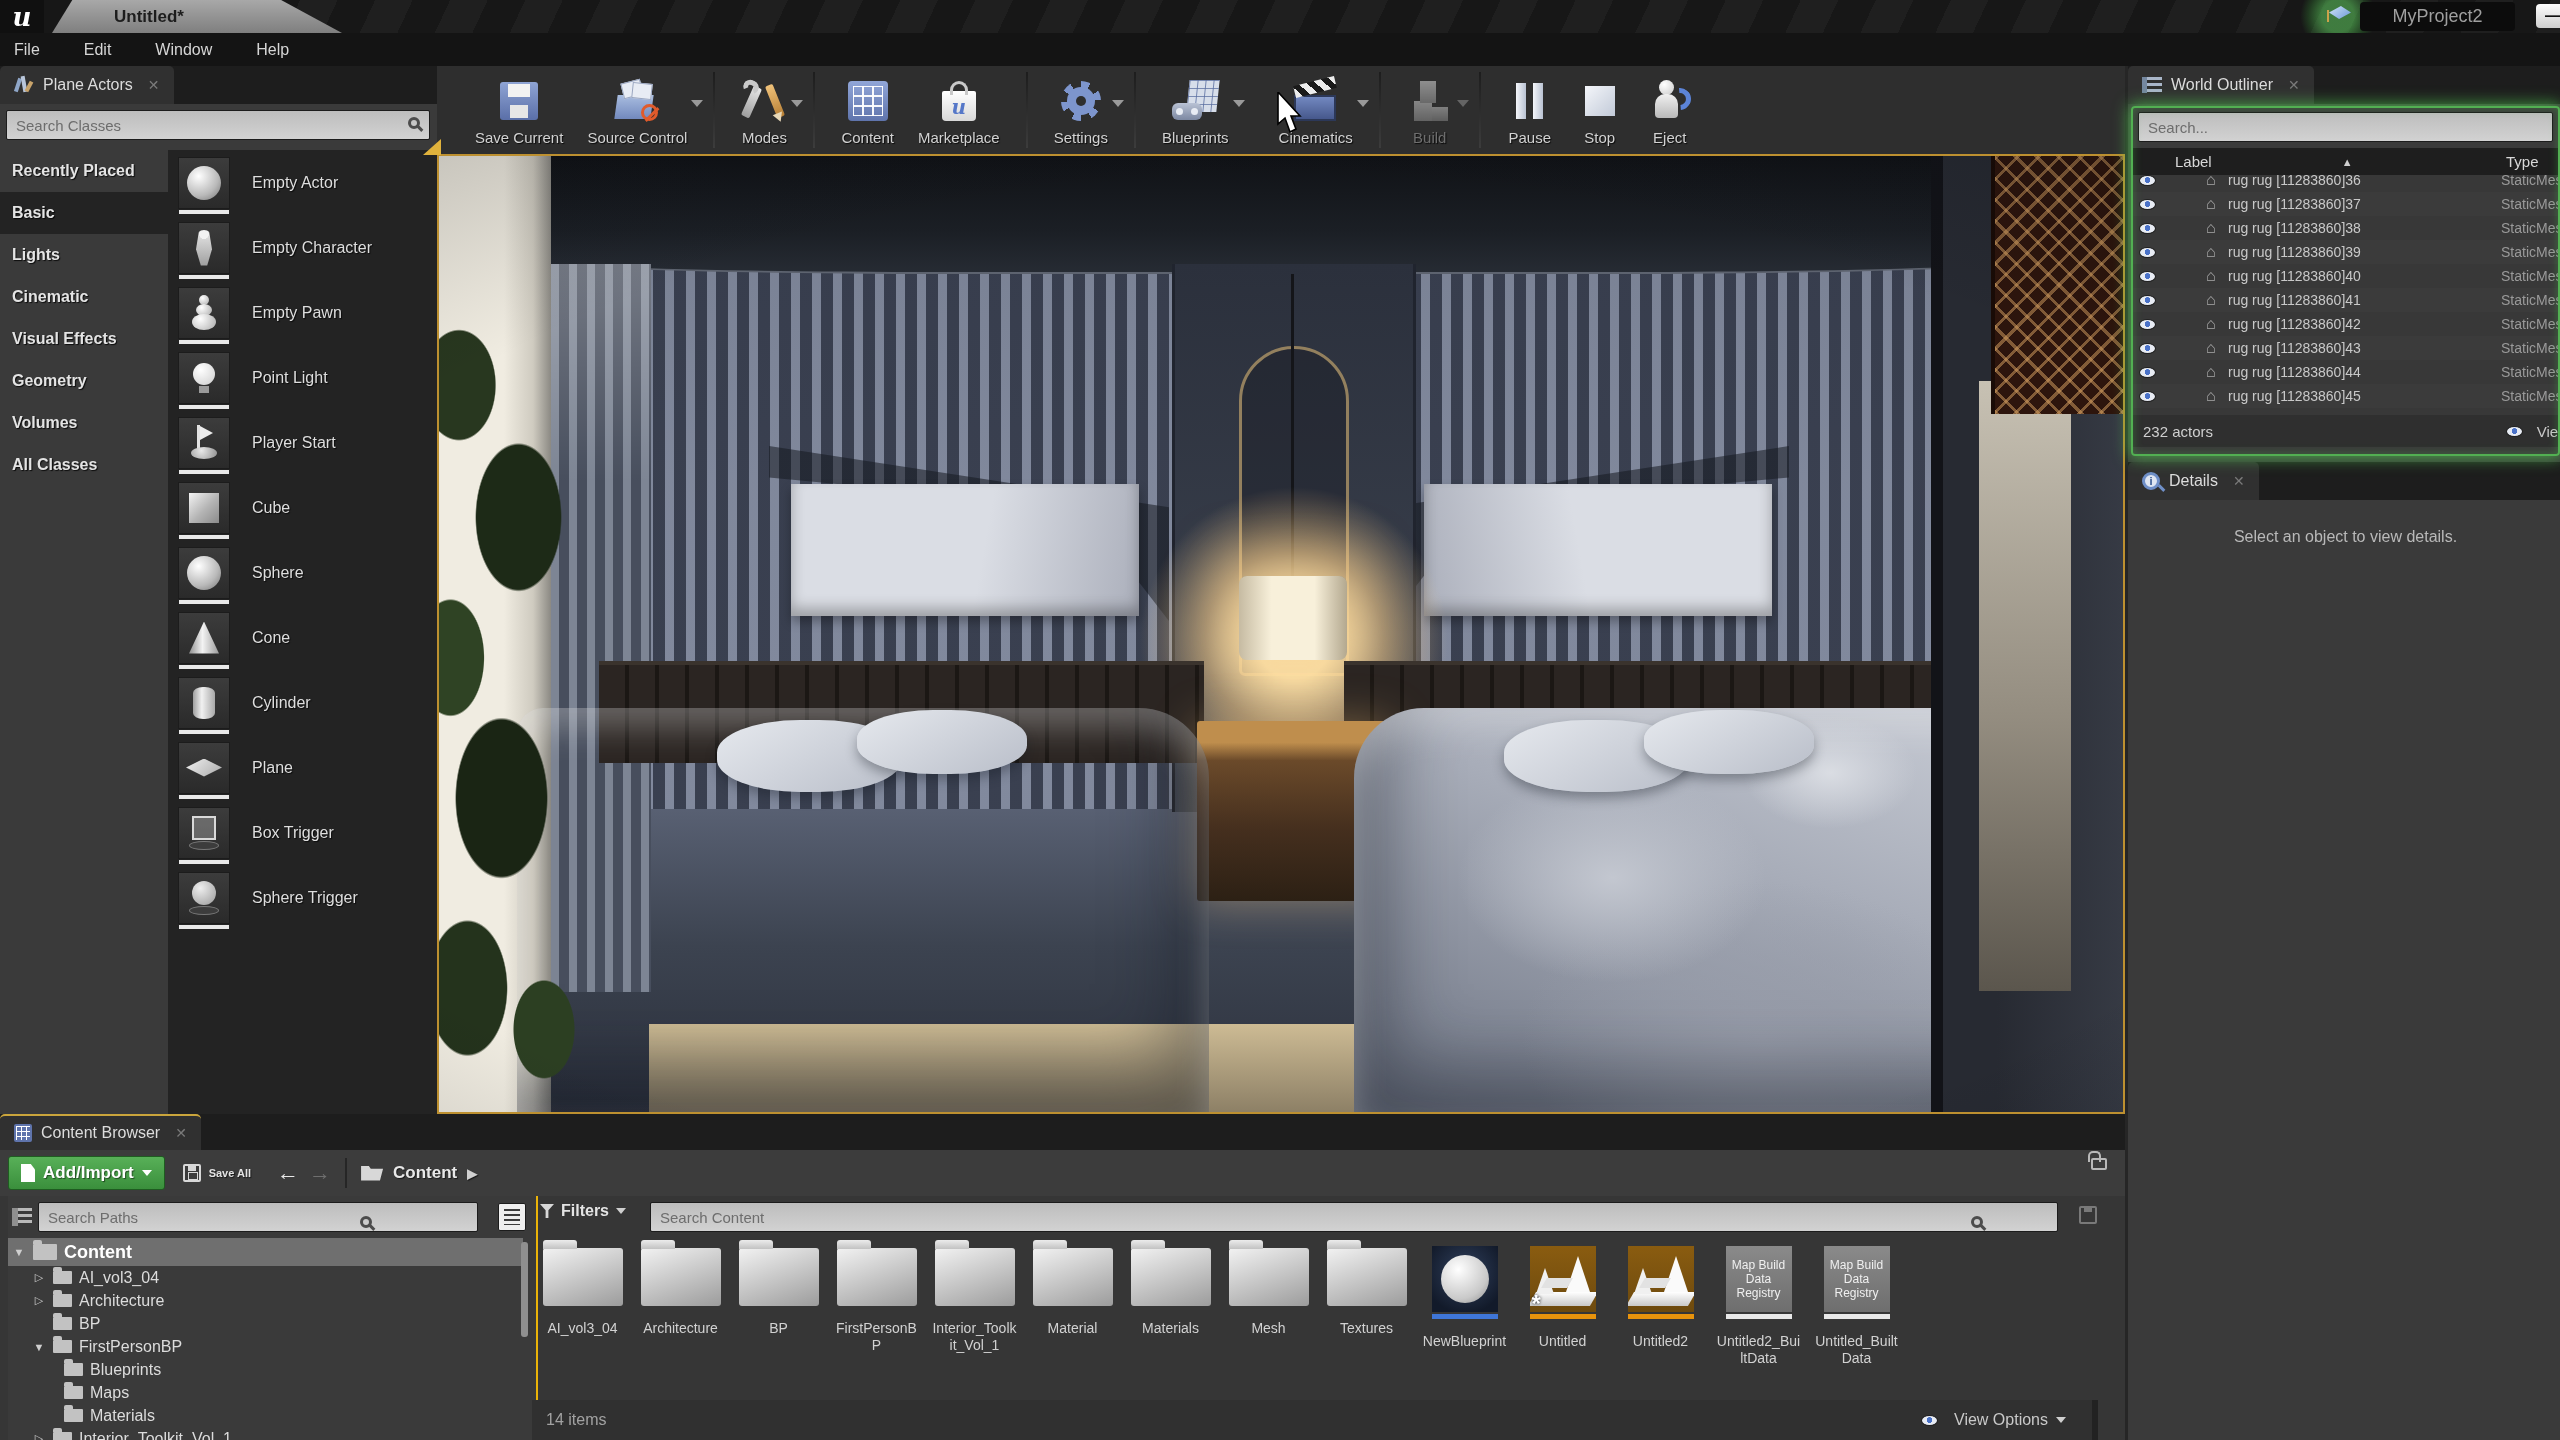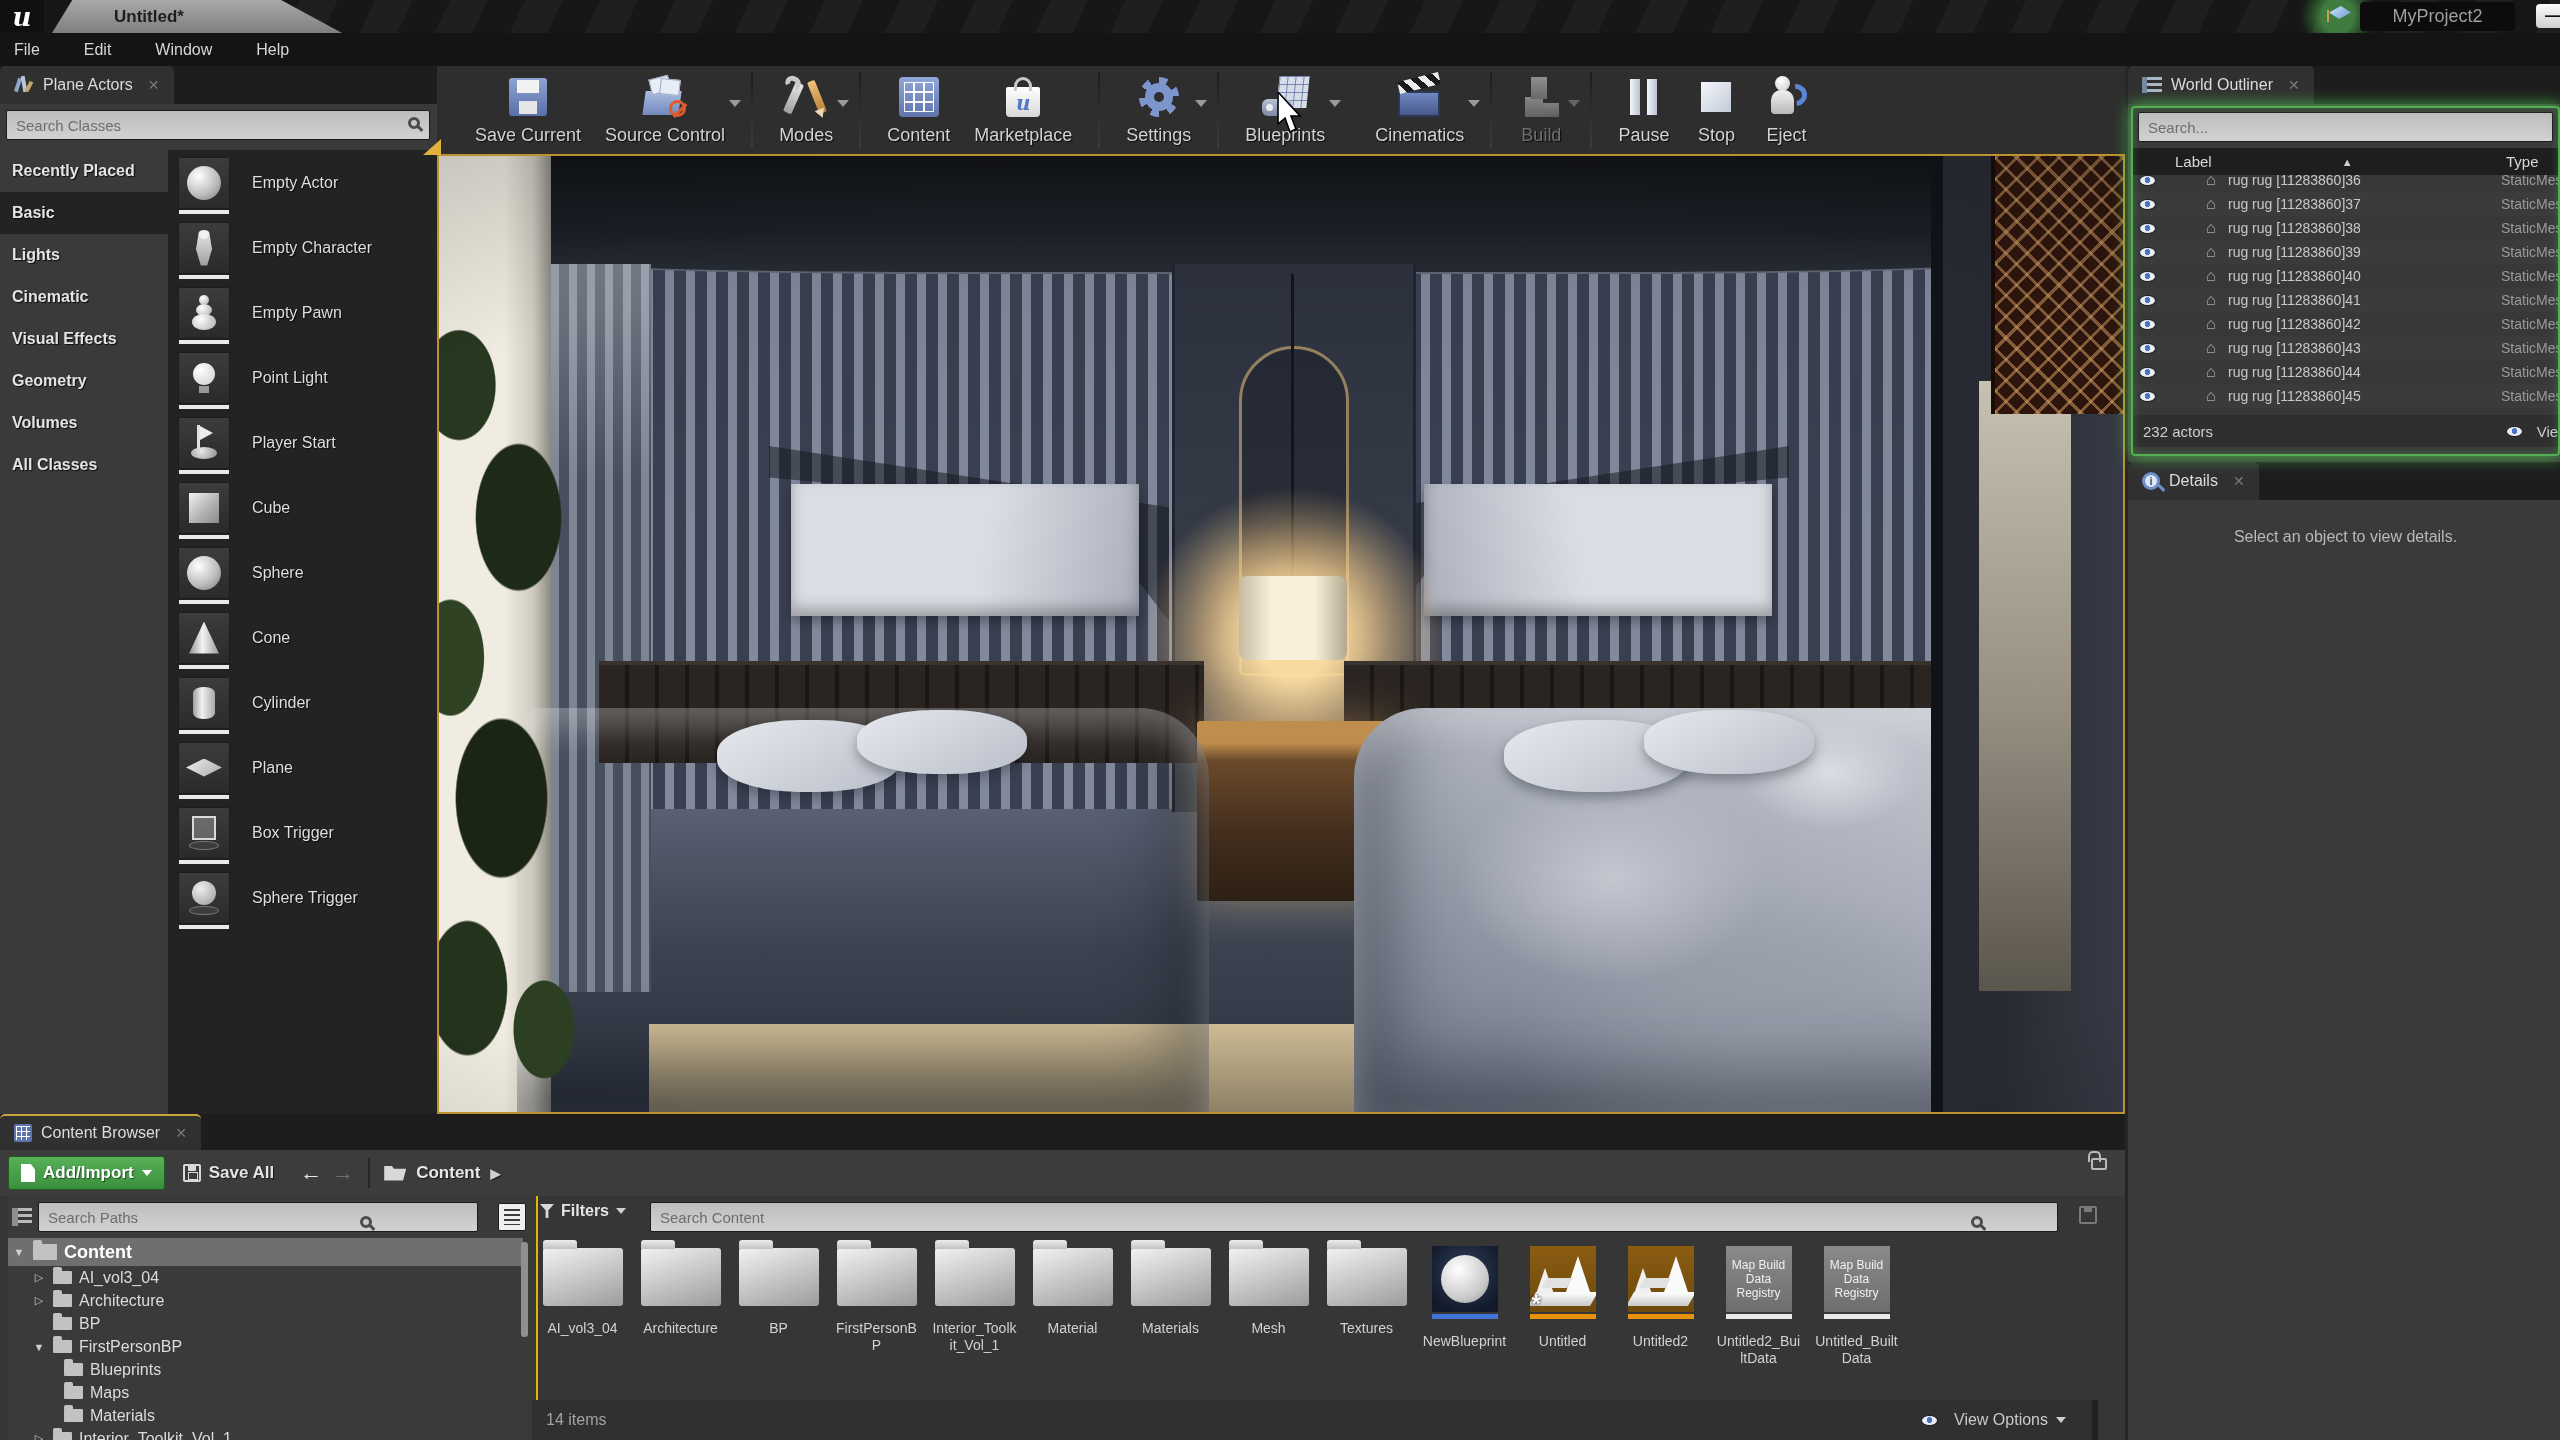--- a/index.html
+++ b/index.html
@@ -88,21 +88,21 @@
   .shp-sphtrig .s{position:absolute;top:0;left:3px;width:24px;height:24px;border-radius:50%;background:radial-gradient(circle at 35% 30%,#eee,#9a9a9a);}
   .shp-sphtrig .m{position:absolute;bottom:0;left:0;width:30px;height:9px;border-radius:50%;background:#3c3c3c;border:1px solid #777;}
 
   
   .toolbar{position:absolute;left:437px;top:66px;width:1688px;height:88px;background:#2e2e2e;
     display:flex;align-items:stretch;padding-left:16px;}
   .tb-group{display:flex;align-items:stretch;padding:0 10px;}
   .tb-sep{width:2px;background:linear-gradient(#1d1d1d,#3c3c3c);margin:6px 4px;}
   .tb-btn{display:flex;flex-direction:column;align-items:center;justify-content:flex-end;
     padding:6px 12px 8px;gap:6px;position:relative;}
-  .tb-btn .lbl{font-size:18px;color:#d2d2d2;text-shadow:1px 1px 1px rgba(0,0,0,.8);white-space:nowrap;}
+  .tb-btn .lbl{font-size:15px;color:#d2d2d2;text-shadow:1px 1px 1px rgba(0,0,0,.8);white-space:nowrap;}
   .tb-btn.disabled .lbl{color:#6f6f6f;}
   .tb-dd{position:absolute;right:-4px;top:34px;width:0;height:0;border-left:6px solid transparent;
     border-right:6px solid transparent;border-top:7px solid #9a9a9a;}
   .tb-ic{width:46px;height:44px;position:relative;display:flex;align-items:center;justify-content:center;}
   .ic-floppy{width:38px;height:38px;background:linear-gradient(#8fa4d4,#5a6fa8);border-radius:3px;position:relative;}
   .ic-floppy::before{content:"";position:absolute;left:8px;top:2px;width:22px;height:13px;background:#f2f2f2;}
   .ic-floppy::after{content:"";position:absolute;left:10px;bottom:2px;width:18px;height:13px;background:#e6e6e6;}
   .ic-src{width:42px;height:40px;position:relative;}
   .ic-src .f{position:absolute;left:0;bottom:2px;width:36px;height:24px;background:linear-gradient(#a9bde0,#7289bd);transform:skewX(-8deg);}
   .ic-src .p1,.ic-src .p2{position:absolute;width:20px;height:16px;background:#e8ecf4;border:1px solid #9aa6c0;}
@@ -253,21 +253,21 @@
   .cb-tabs{left:0;top:0;width:2125px;height:36px;}
   .cb-tabs .paneltab{border-top:2px solid #caa53c;}
   .cb-grid-ic{width:18px;height:18px;background:#5f74ac;border-radius:2px;position:relative;}
   .cb-grid-ic::after{content:"";position:absolute;inset:2px;
     background-image:linear-gradient(#fff 1px,transparent 1px),linear-gradient(90deg,#fff 1px,transparent 1px);background-size:5px 5px;}
   .cb-toolbar{position:absolute;left:0;top:36px;width:2125px;height:46px;background:#3c3c3c;display:flex;align-items:center;}
   .btn-addimport{margin-left:8px;height:34px;background:linear-gradient(#58b058,#3a8f3c);border:1px solid #1f5c21;border-radius:3px;
     display:flex;align-items:center;gap:8px;padding:0 12px;color:#fff;font-size:17px;font-weight:bold;text-shadow:1px 1px 1px rgba(0,0,0,.5);}
   .doc-ic{width:14px;height:18px;background:#fff;clip-path:polygon(0 0,70% 0,100% 30%,100% 100%,0 100%);}
   .dd-white{width:0;height:0;border-left:5px solid transparent;border-right:5px solid transparent;border-top:6px solid #fff;}
-  .btn-saveall{display:flex;align-items:center;gap:8px;margin-left:18px;font-size:17px;font-weight:bold;color:#e4e4e4;text-shadow:1px 1px 1px rgba(0,0,0,.6);}
+  .btn-saveall{display:flex;align-items:center;gap:8px;margin-left:18px;font-size:11px;font-weight:bold;color:#e4e4e4;text-shadow:1px 1px 1px rgba(0,0,0,.6);}
   .floppy-o{width:18px;height:18px;border:2px solid #d8d8d8;border-radius:2px;position:relative;}
   .floppy-o::before{content:"";position:absolute;left:3px;top:0;width:8px;height:5px;background:#d8d8d8;}
   .floppy-o::after{content:"";position:absolute;left:3px;bottom:0;width:8px;height:6px;border:1px solid #d8d8d8;}
   .nav-arrows{display:flex;align-items:center;gap:10px;margin-left:26px;font-size:22px;font-weight:bold;}
   .arr-back{color:#e8e8e8;}
   .arr-fwd{color:#6f6f6f;}
   .cb-sep{width:2px;height:30px;background:#262626;margin:0 14px;}
   .crumb{display:flex;align-items:center;gap:10px;font-size:17px;font-weight:bold;color:#e8e8e8;text-shadow:1px 1px 1px rgba(0,0,0,.6);}
   .folder-open{width:22px;height:15px;position:relative;background:#d8d8d8;clip-path:polygon(0 0,34% 0,44% 22%,100% 22%,86% 100%,0 100%);}
   .crumb .fa{font-size:13px;color:#d0d0d0;}

